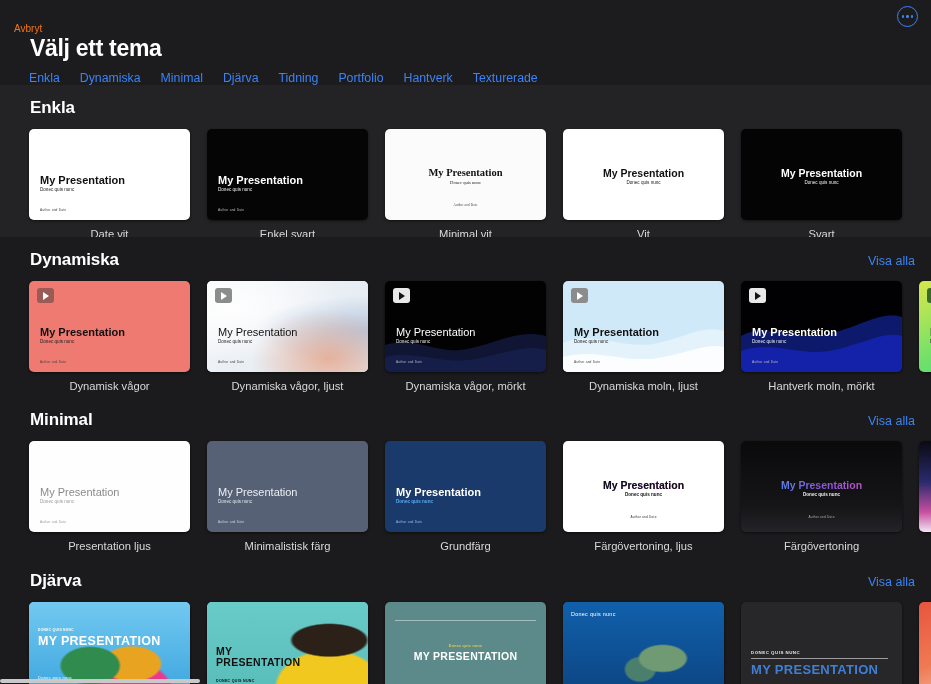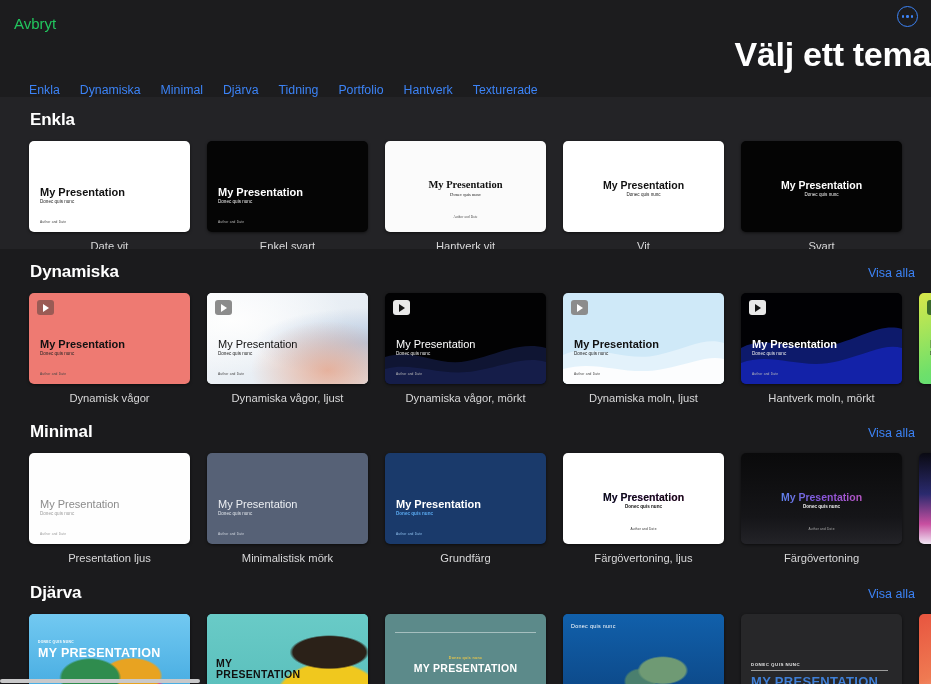--- a/index.html
+++ b/index.html
@@ -8,38 +8,38 @@
     background: #1c1c1e;
     font-family: "Liberation Sans", sans-serif;
     overflow: hidden;
     -webkit-font-smoothing: antialiased;
   }
   .screen { position: relative; width: 931px; height: 684px; background: #1c1c1e; overflow: hidden; }
 
   
   .topbar { position: relative; height: 34px; }
   .cancel-btn {
-    position: absolute; left: 14px; top: 15px;
-    font-size: 15px; color: #22c55e; background: none; border: none;
+    position: absolute; left: 14px; top: 23px;
+    font-size: 10px; color: #f97316; background: none; border: none;
     font-family: "Liberation Sans", sans-serif; cursor: pointer;
   }
   .more-btn {
     position: absolute; right: 13px; top: 6px;
     width: 21px; height: 21px; border-radius: 50%;
     border: 1.4px solid #3c83f6;
     display: flex; align-items: center; justify-content: center;
     cursor: pointer;
   }
   .more-btn .dots { display: flex; gap: 2px; }
   .more-btn .dots i { width: 2.6px; height: 2.6px; border-radius: 50%; background: #3c83f6; display: block; }
 
   
   .page-title {
     margin: 0 0 8px 30px; padding-top: 1px;
-    font-size: 34px; font-weight: bold; color: #fff; letter-spacing: -0.3px; text-align: right;
+    font-size: 23px; font-weight: bold; color: #fff; letter-spacing: -0.3px;
   }
   
   .cat-nav { display: flex; gap: 0; margin: 9px 0 0 29px; }
   .cat-nav a {
     font-size: 12.3px; color: #3c83f6; text-decoration: none;
     padding: 0 12px 0 0; margin-right: 8px; white-space: nowrap; cursor: pointer;
   }
 
   
   .band { width: 931px; padding: 0 0 0 0; position: relative; }
@@ -168,21 +168,21 @@
         </div>
         <div class="card-label">Enkel svart</div>
       </div>
 
       <div class="card-wrap">
         <div class="thumb layout-center light serif" style="background:#fbfbfb;">
           <div class="s-title">My Presentation</div>
           <div class="s-sub">Donec quis nunc</div>
           <div class="s-auth">Author and Date</div>
         </div>
-        <div class="card-label">Hantverk vit</div>
+        <div class="card-label">Minimal vit</div>
       </div>
 
       <div class="card-wrap">
         <div class="thumb layout-center light" style="background:#fff;">
           <div class="s-title">My Presentation</div>
           <div class="s-sub">Donec quis nunc</div>
         </div>
         <div class="card-label">Vit</div>
       </div>
 
@@ -310,21 +310,21 @@
         </div>
         <div class="card-label">Presentation ljus</div>
       </div>
 
       <div class="card-wrap">
         <div class="thumb layout-left dark thin" style="background:#566176;">
           <div class="s-title" style="color:#eceff3;">My Presentation</div>
           <div class="s-sub" style="color:#dfe4ea;">Donec quis nunc</div>
           <div class="s-auth" style="color:#cfd5de;">Author and Date</div>
         </div>
-        <div class="card-label">Minimalistisk mörk</div>
+        <div class="card-label">Minimalistisk färg</div>
       </div>
 
       <div class="card-wrap">
         <div class="thumb layout-left dark" style="background:#1a3a6b;">
           <div class="s-title" style="color:#fff;">My Presentation</div>
           <div class="s-sub" style="color:#59a8ef;font-weight:bold;">Donec quis nunc</div>
           <div class="s-auth" style="color:#8fc0ee;">Author and Date</div>
         </div>
         <div class="card-label">Grundfärg</div>
       </div>

